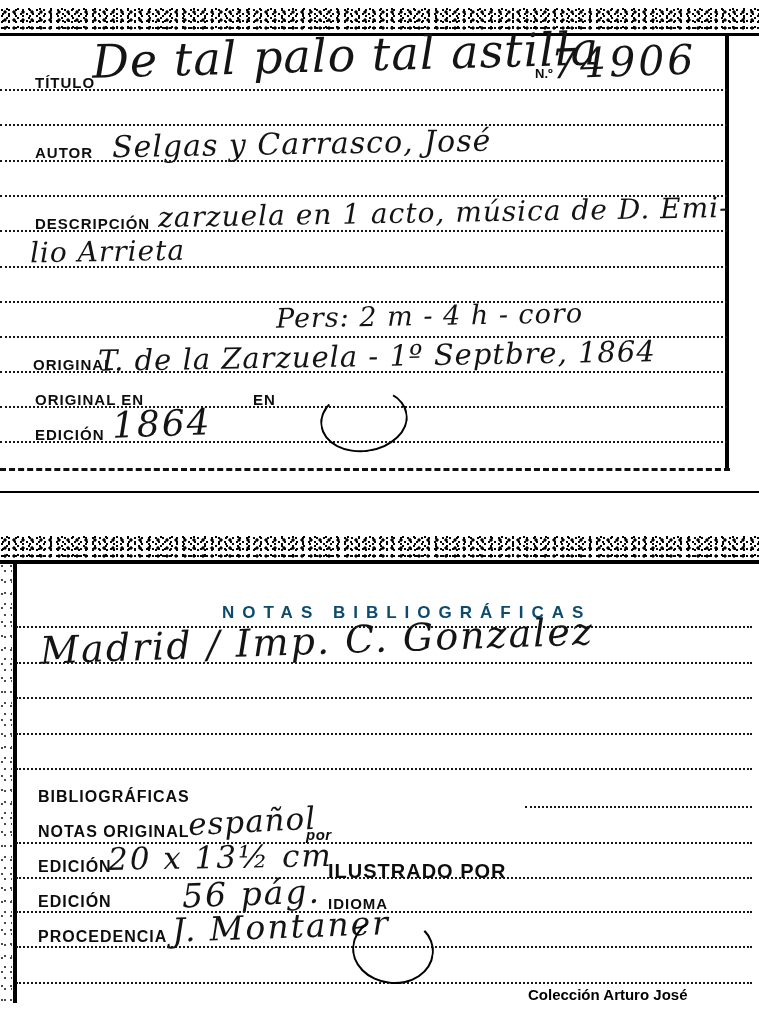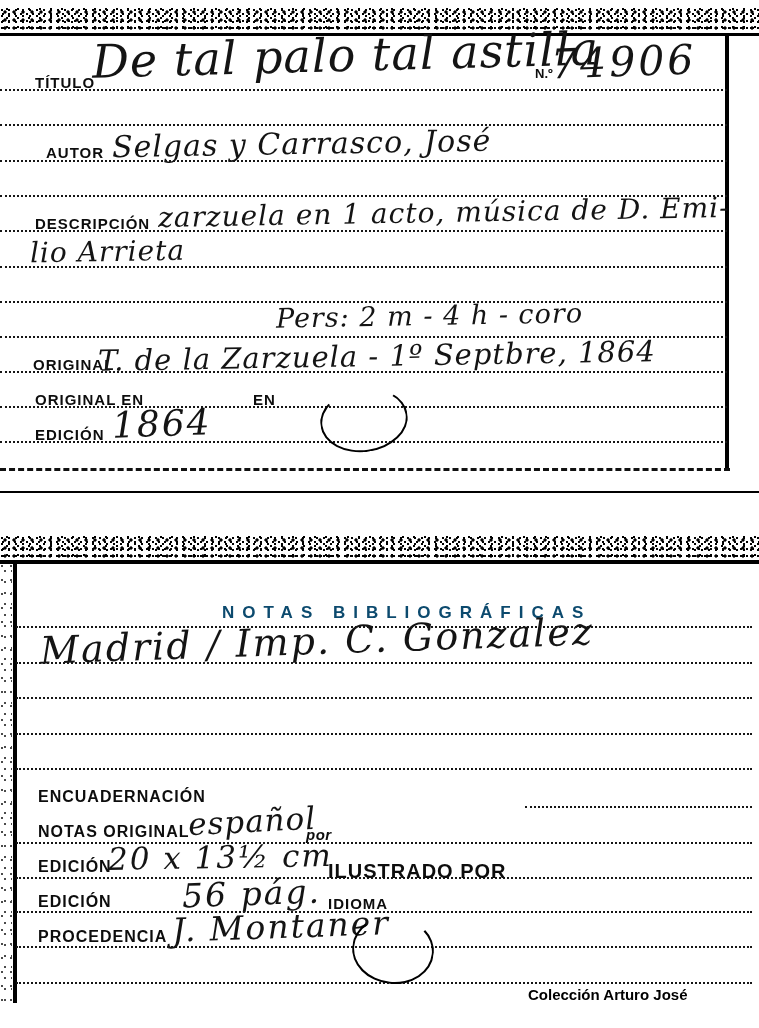--- a/index.html
+++ b/index.html
@@ -104,21 +104,21 @@
     <div class="rule" style="left:0;top:336px;width:727px;"></div>
     <div class="rule" style="left:0;top:371px;width:727px;"></div>
     <div class="rule" style="left:0;top:406px;width:727px;"></div>
     <div class="rule" style="left:0;top:441px;width:727px;"></div>
 
     <div class="rule-dashed" style="left:0;top:468px;width:730px;"></div>
     <div class="rule-solid" style="left:0;top:491px;width:759px;"></div>
 
     <span class="lbl" style="left:35px;top:74px;">TÍTULO</span>
     <span class="lbl lbl-small" style="left:527px;top:66px;">N.º</span>
-    <span class="lbl" style="left:46px;top:144px;">AUTOR</span>
+    <span class="lbl" style="left:35px;top:144px;">AUTOR</span>
     <span class="lbl" style="left:35px;top:215px;">DESCRIPCIÓN</span>
     <span class="lbl" style="left:33px;top:356px;">ORIGINAL</span>
     <span class="lbl" style="left:35px;top:391px;">ORIGINAL EN</span>
     <span class="lbl" style="left:253px;top:391px;">EN</span>
     <span class="lbl" style="left:35px;top:426px;">EDICIÓN</span>
 
     <span class="hw" style="left:92px;top:32px;font-size:46px;transform:rotate(-1.5deg);letter-spacing:1px;">De tal palo tal astilla</span>
     <span class="hw" style="left:551px;top:42px;font-size:41px;transform:rotate(-2deg);letter-spacing:3px;">74906</span>
     <span class="hw" style="left:112px;top:129px;font-size:30px;transform:rotate(-1deg);letter-spacing:1px;">Selgas y Carrasco, José</span>
     <span class="hw" style="left:158px;top:199px;font-size:28px;transform:rotate(-1deg);letter-spacing:1px;">zarzuela en 1 acto, música de D. Emi-</span>
@@ -143,21 +143,21 @@
     <div class="rule" style="left:16px;top:697px;width:736px;"></div>
     <div class="rule" style="left:16px;top:733px;width:736px;"></div>
     <div class="rule" style="left:16px;top:768px;width:736px;"></div>
     <div class="rule" style="left:525px;top:806px;width:227px;"></div>
     <div class="rule" style="left:16px;top:842px;width:736px;"></div>
     <div class="rule" style="left:16px;top:877px;width:736px;"></div>
     <div class="rule" style="left:16px;top:911px;width:736px;"></div>
     <div class="rule" style="left:16px;top:946px;width:736px;"></div>
     <div class="rule" style="left:16px;top:982px;width:736px;"></div>
 
-    <span class="lbl" style="left:38px;top:788px;font-size:16px;">ENCUADERNACIÓN</span>
+    <span class="lbl" style="left:38px;top:788px;font-size:16px;">BIBLIOGRÁFICAS</span>
     <span class="lbl" style="left:38px;top:823px;font-size:16px;">NOTAS ORIGINAL</span>
     <span class="lbl lbl-lower" style="left:306px;top:826px;">por</span>
     <span class="lbl" style="left:38px;top:858px;font-size:16px;">EDICIÓN</span>
     <span class="lbl" style="left:328px;top:860px;font-size:20px;">ILUSTRADO POR</span>
     <span class="lbl" style="left:38px;top:893px;font-size:16px;">EDICIÓN</span>
     <span class="lbl" style="left:328px;top:895px;font-size:15px;">IDIOMA</span>
     <span class="lbl" style="left:38px;top:928px;font-size:16px;">PROCEDENCIA</span>
 
     <span class="hw" style="left:40px;top:622px;font-size:38px;transform:rotate(-2deg);letter-spacing:2px;">Madrid / Imp. C. Gonzalez</span>
     <span class="hw" style="left:188px;top:806px;font-size:31px;transform:rotate(-3deg);letter-spacing:1px;">español</span>

